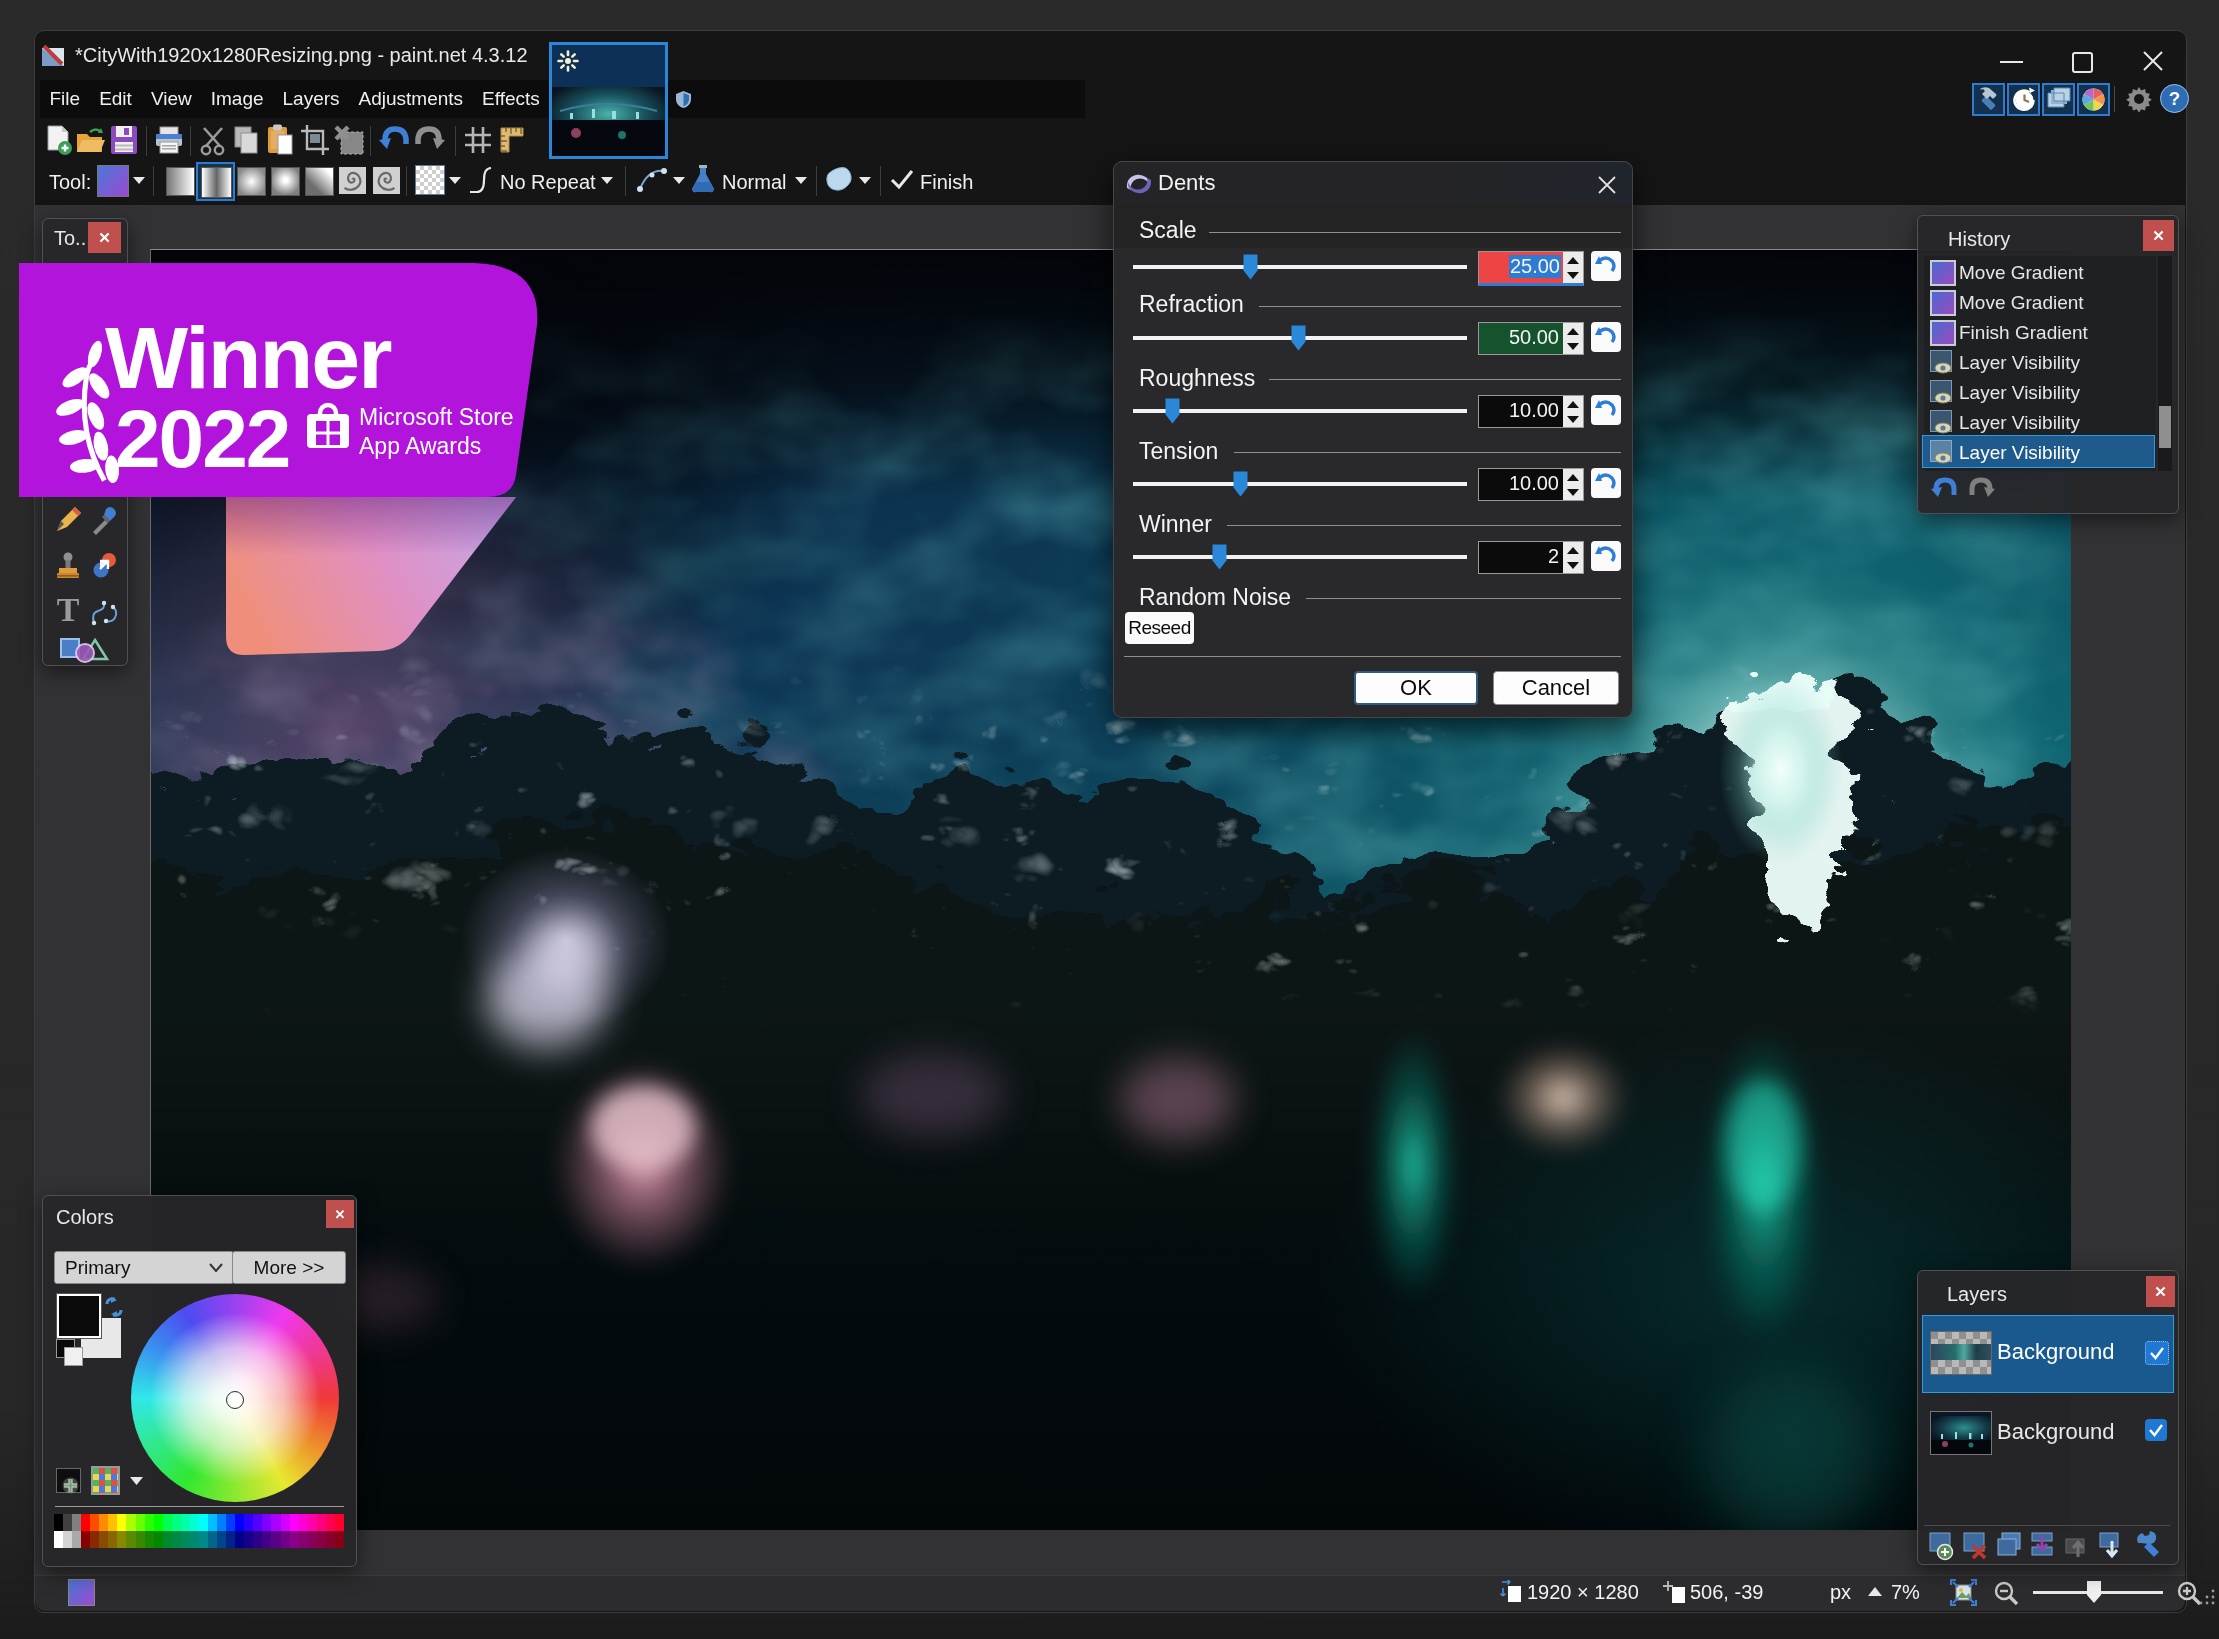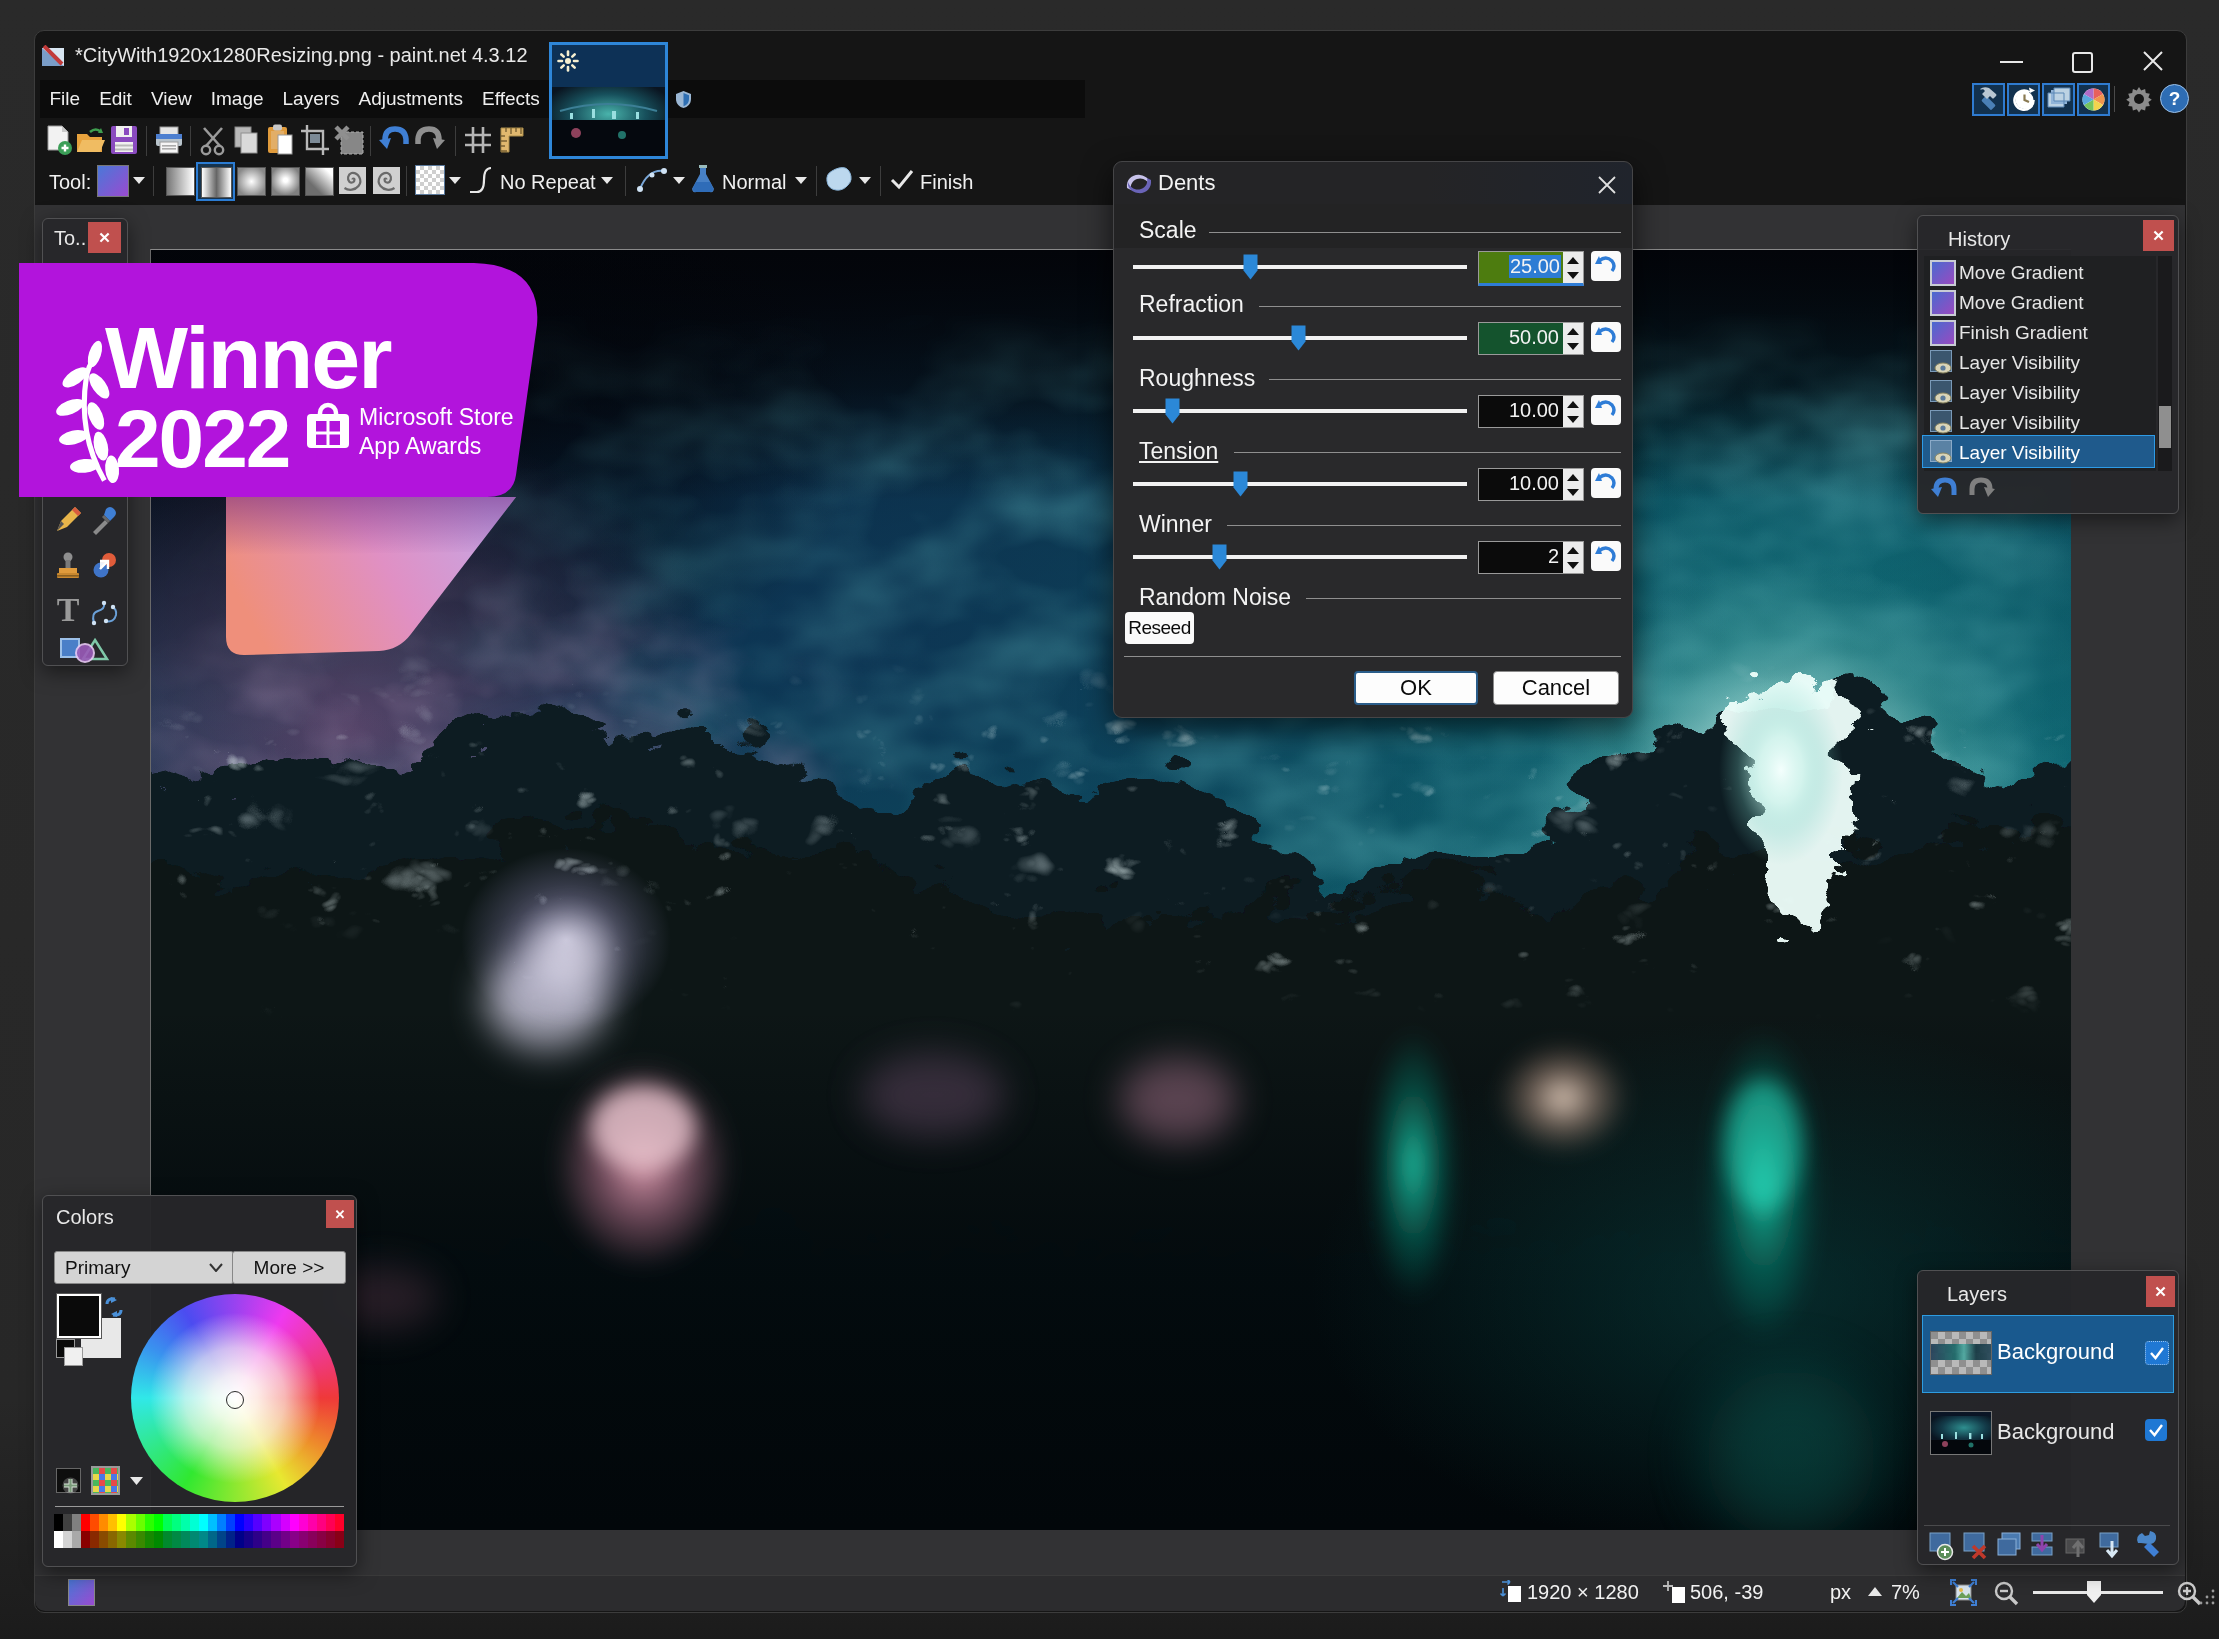--- a/index.html
+++ b/index.html
@@ -736,21 +736,21 @@
   <svg class="abs" style="left:484px;top:14px" width="18" height="18">
       <path d="M1 1 L17 17 M17 1 L1 17" stroke="#e0e0e0" stroke-width="1.8"></path>
     </svg>
 
   <div class="abs" style="left:25px;top:55px;">Scale</div>
   <div class="abs" style="left:95px;top:70px;width:412px;height:1px;background:#8f8f8f;"></div>
   <div class="abs" style="left:19px;top:103px;width:334px;height:4px;background:#f2f2f2;"></div>
   <svg class="abs" style="left:128px;top:91px" width="17" height="28">
       <path d="M1.5 1.5 h14 v16 l-7 9 -7 -9 Z" fill="#2b88d8"></path>
     </svg>
-  <div class="abs" style="left:364px;top:89px;width:104px;height:31px;background:#4d7c0f;border:1px solid #9a9a9a;border-bottom:3px solid #2e7cd6;">
+  <div class="abs" style="left:364px;top:89px;width:104px;height:31px;background:#ef4444;border:1px solid #9a9a9a;border-bottom:3px solid #2e7cd6;">
       <span style="position:absolute;right:22px;top:3px;font-size:20px;background:#2d7cd4;padding:0 1px;">25.00</span>
       <span style="position:absolute;right:0;top:0;width:20px;height:100%;background:#ececec;"></span>
       <svg style="position:absolute;right:3px;top:4px" width="14" height="24">
         <path d="M7 1 L13 8 L1 8 Z" fill="#111"></path>
         <path d="M7 23 L1 16 L13 16 Z" fill="#111"></path>
       </svg>
     </div>
   <div class="abs" style="left:477px;top:89px;width:30px;height:30px;background:#fafafa;border-radius:4px;"><svg width="30" height="30" viewBox="0 0 30 30">
         <path d="M8 10 Q15 4 21 10 Q25 15 21 20" fill="none" stroke="#2e7cd6" stroke-width="3.4"></path>
         <path d="M11 13 L4 13 L8 5 Z" fill="#2e7cd6"></path>
@@ -787,21 +787,21 @@
       <svg style="position:absolute;right:3px;top:4px" width="14" height="24">
         <path d="M7 1 L13 8 L1 8 Z" fill="#111"></path>
         <path d="M7 23 L1 16 L13 16 Z" fill="#111"></path>
       </svg>
     </div>
   <div class="abs" style="left:477px;top:233px;width:30px;height:30px;background:#fafafa;border-radius:4px;"><svg width="30" height="30" viewBox="0 0 30 30">
         <path d="M8 10 Q15 4 21 10 Q25 15 21 20" fill="none" stroke="#2e7cd6" stroke-width="3.4"></path>
         <path d="M11 13 L4 13 L8 5 Z" fill="#2e7cd6"></path>
       </svg></div>
 
-  <div class="abs" style="left:25px;top:276px;text-decoration:underline;">Tension</div>
+  <div class="abs" style="left:25px;top:276px;">Tension</div>
   <div class="abs" style="left:120px;top:290px;width:387px;height:1px;background:#8f8f8f;"></div>
   <div class="abs" style="left:19px;top:320px;width:334px;height:4px;background:#f2f2f2;"></div>
   <svg class="abs" style="left:118px;top:308px" width="17" height="28">
       <path d="M1.5 1.5 h14 v16 l-7 9 -7 -9 Z" fill="#2b88d8"></path>
     </svg>
   <div class="abs" style="left:364px;top:306px;width:104px;height:31px;background:#0b0b0b;border:1px solid #9a9a9a;">
       <span style="position:absolute;right:24px;top:3px;font-size:20px;">10.00</span>
       <span style="position:absolute;right:0;top:0;width:20px;height:100%;background:#ececec;"></span>
       <svg style="position:absolute;right:3px;top:4px" width="14" height="24">
         <path d="M7 1 L13 8 L1 8 Z" fill="#111"></path>

